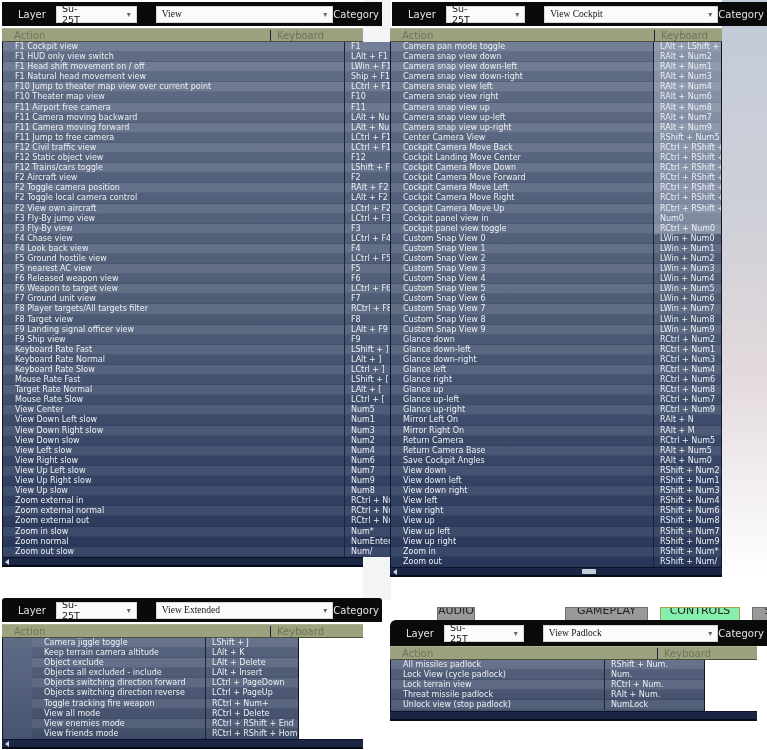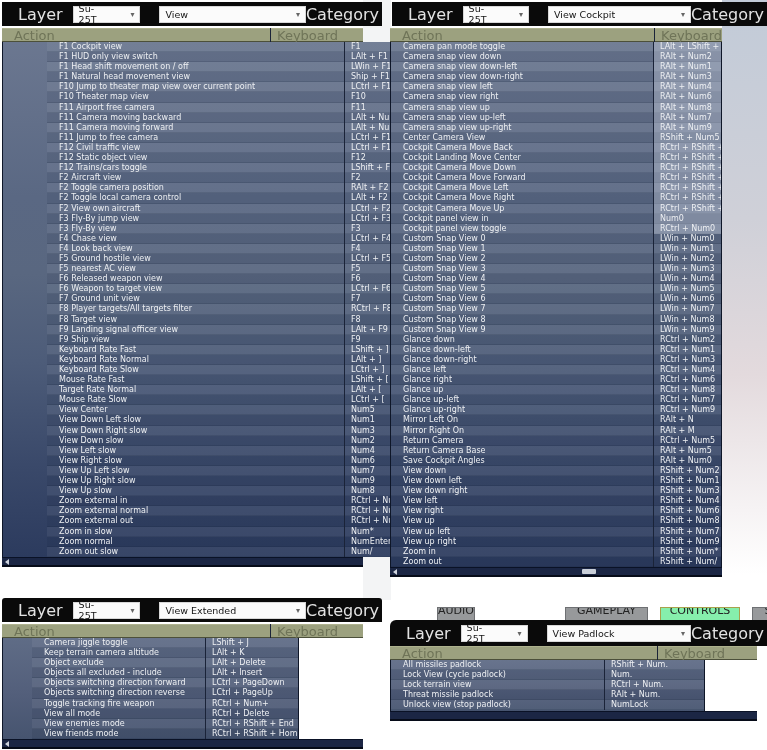--- a/index.html
+++ b/index.html
@@ -9,33 +9,33 @@
     font-family:"DejaVu Sans","Liberation Sans",sans-serif;
   }
   
   .bg-right{position:absolute;left:722px;top:0;width:45px;height:625px;
     background:linear-gradient(180deg,#c2cbd8 0%,#cfd0d8 35%,#e3dadd 60%,#ffffff 92%);}
   .bg-gap{position:absolute;left:363px;top:0;width:28px;height:600px;background:#f3f4f5;}
 
   
   .panel{position:absolute;}
   .bar{position:absolute;height:24px;background:#0a0a0a;display:flex;align-items:center;}
-  .bar .lbl{color:#e2e2e2;font-size:16px;}
+  .bar .lbl{color:#e2e2e2;font-size:10px;}
   .lbl-layer{margin-left:16px;}
   .lbl-cat{margin-left:auto;margin-right:3px;}
   .dd{background:#fbfbfb;height:17px;display:flex;align-items:center;
       border:1px solid #d8d8d8;box-sizing:border-box;
       font-size:9.5px;color:#141414;padding:0 5px;gap:32px;}
   .dd .arrow{margin-left:auto;color:#666;font-size:8px;}
   .dd-layer{width:86px;margin-left:10px;}
-  .dd-cat{width:190px;margin-left:19px;}
+  .dd-cat{width:190px;margin-left:19px;font-family:Liberation Serif, serif;}
 
   .cols{position:absolute;height:14px;background:#9ca17f;display:flex;align-items:center;
         border-top:1px solid #aeb28e;border-bottom:1px solid #4c503a;box-sizing:border-box;}
-  .cols .cell{color:#6f7458;font-size:13px;}
+  .cols .cell{color:#6f7458;font-size:10px;}
 
   .rows{position:absolute;display:flex;flex-direction:column;
         border-left:1px solid #0e1628;border-right:1px solid #0e1628;box-sizing:border-box;}
   .rows-tall{background:linear-gradient(180deg,#6b7790 0%,#5a6883 30%,#596780 45%,#4d5c79 62%,#3a496a 82%,#2c3b5e 100%);}
   .rows-short{background:linear-gradient(180deg,#5f6c86 0%,#535f7b 55%,#46546f 100%);}
   .row{height:10.1px;display:flex;align-items:center;flex:0 0 10.1px;
        box-shadow:inset 0 -1px rgba(15,25,50,.14);}
   .row:nth-child(odd){background:rgba(255,255,255,.06);}
   .row:nth-child(even){background:rgba(10,18,40,.09);}
   .cell{white-space:nowrap;overflow:hidden;}
@@ -49,21 +49,21 @@
       border-bottom:2px solid #060b18;box-sizing:content-box;}
   .sb .larr{position:absolute;left:3px;top:1px;width:0;height:0;
       border-top:3px solid transparent;border-bottom:3px solid transparent;
       border-right:4px solid #cfd4de;}
   .sb .thumb{position:absolute;top:1px;width:14px;height:5px;background:#c9cfd9;border-radius:1px;}
 
   
   #p0{left:2px;top:2px;width:380px;--kbw:93px;}
   #p0 .bar{left:0;top:0;width:380px;}
   #p0 .cols{left:0;top:26px;width:361px;}
-  #p0 .rows{left:0;top:40px;width:436px;height:515.1px;padding-left:44px;}
+  #p0 .rows{left:0;top:40px;width:436px;height:515.1px;}
   #p0 .sb{left:0;top:555px;width:361px;}
 
   #p1{left:390px;top:2px;width:377px;--kbw:68px;}
   #p1 .bar{left:2px;top:0;width:375px;}
   #p1 .cols{left:0;top:26px;width:332px;}
   #p1 .rows{left:0;top:40px;width:332px;height:525.2px;}
   #p1 .sb{left:0;top:565px;width:332px;}
   #p1 .sb .thumb{left:192px;}
 
   #p2{left:2px;top:598px;width:380px;--kbw:93px;}

